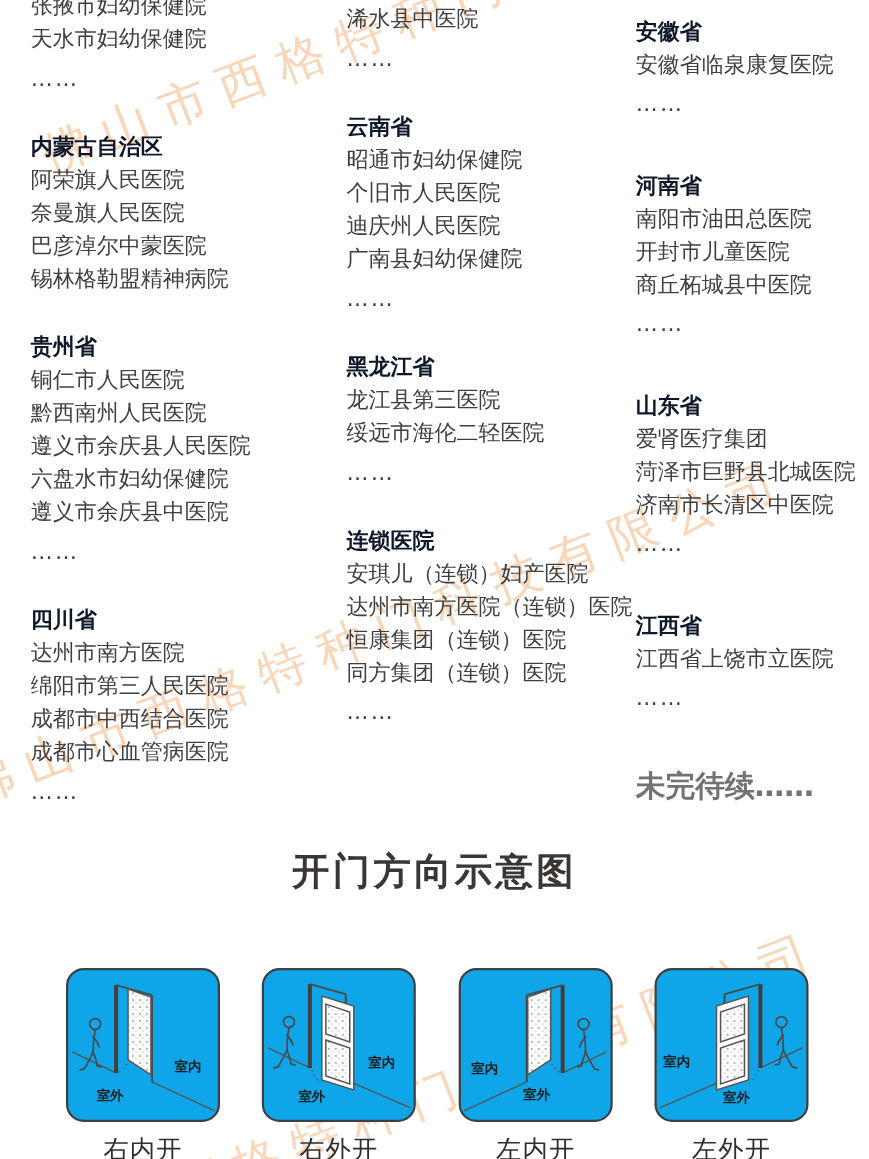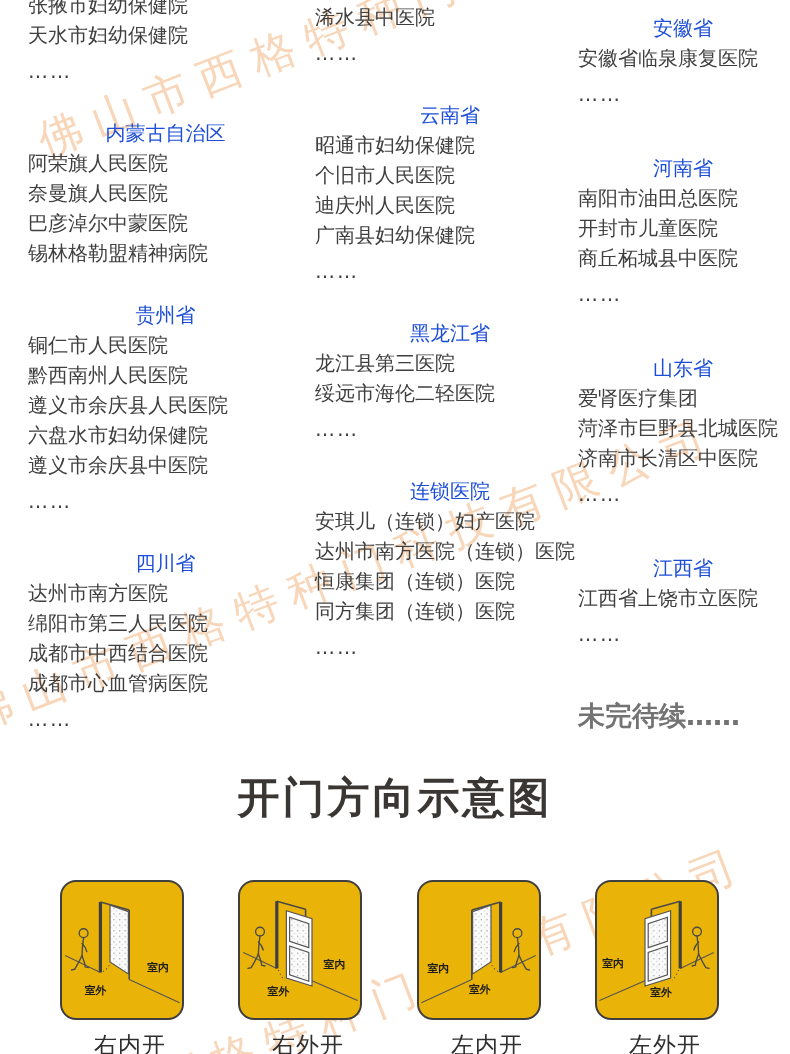--- a/index.html
+++ b/index.html
@@ -21,35 +21,35 @@
   #wm2{left:-30px;top:688px;}
   #wm3{left:0px;top:1117px;}
   
   .content{position:absolute;inset:0;z-index:1;}
   .hosp-col{position:absolute;font-size:20px;line-height:30px;}
   #col-0{left:28px;top:-10px;width:275px;}
   #col-1{left:315px;top:2px;width:270px;}
   #col-2{left:578px;top:13px;width:210px;}
   .section{margin-bottom:32px;}
   #col-2 .section{margin-bottom:44px;}
-  .prov{color:#1d4ed8;font-weight:400;text-align:center;}
+  .prov{color:#0f172a;font-weight:700;}
   .hosp{color:#3f3f3f;}
   .more{margin-top:6px;letter-spacing:2px;color:#3f3f3f;}
   .tbc{margin-top:50px;font-size:27px;line-height:34px;font-weight:700;color:#737373;}
   
   #diagram-title{
     position:absolute;left:0;right:0;top:770px;z-index:1;
-    text-align:center;font-size:42px;font-weight:800;
+    text-align:center;font-size:34px;font-weight:800;
     color:#3a3634;letter-spacing:3px;
   }
   .cell{position:absolute;top:880px;width:140px;z-index:1;}
   #cell-0{left:60px;} #cell-1{left:238px;} #cell-2{left:417px;} #cell-3{left:595px;}
   .door-box{
-    width:124px;height:140px;box-sizing:border-box;
-    border:2px solid #3f3f3f;border-radius:16px;background:#eab308;
+    width:140px;height:140px;box-sizing:border-box;
+    border:2px solid #3f3f3f;border-radius:16px;background:#0ea5e9;
     display:flex;align-items:center;justify-content:center;
   }
   .door-box svg{width:136px;height:136px;display:block;}
   .caption{
     margin-top:10px;text-align:center;font-size:23px;
     color:#2f2f2f;font-weight:500;letter-spacing:1px;
   }
   .lbl{font-size:13.5px;font-weight:700;fill:#1c1c1c;}
   .ln{stroke:#555;stroke-width:1.4;fill:none;}
   .jambL{stroke:#3f3f3f;stroke-width:4;fill:none;}

